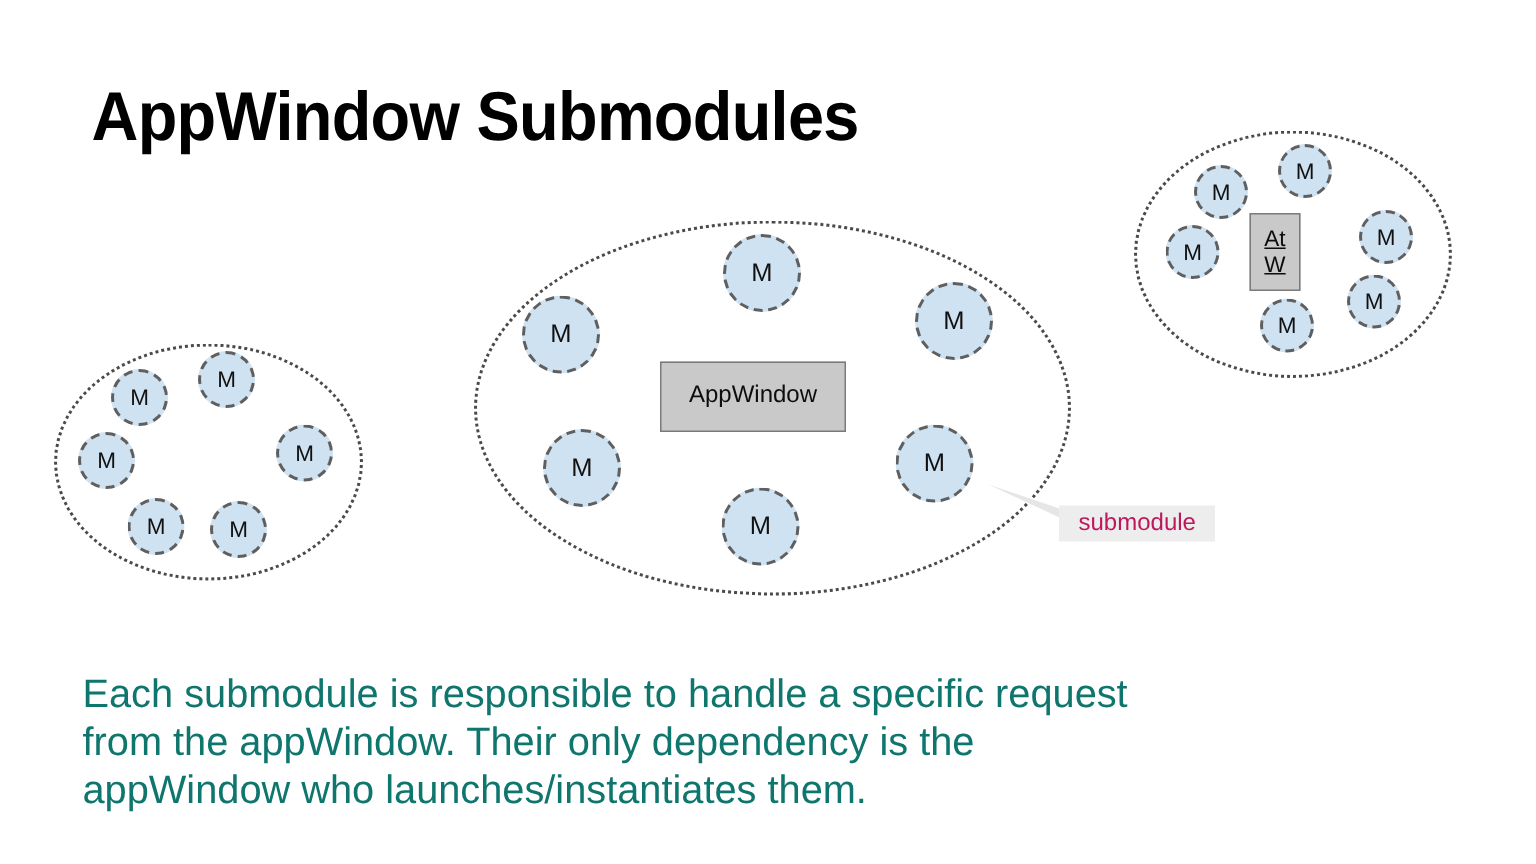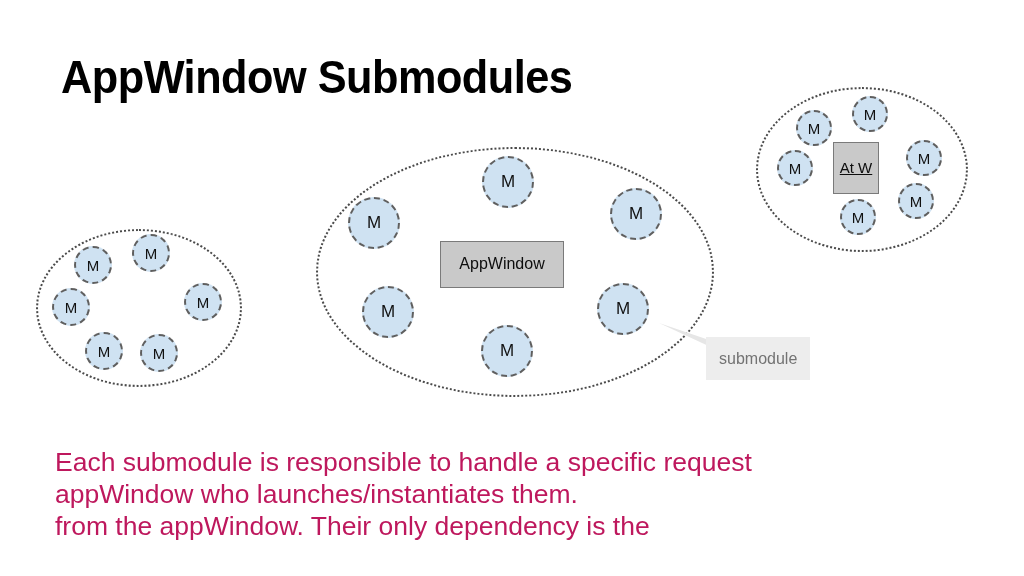--- a/index.html
+++ b/index.html
@@ -84,47 +84,47 @@
   
   #cluster-atw { left: 756px; top: 87px; width: 212px; height: 165px; }
   #cluster-atw .core-box { font-size: 15px; }
   #cluster-atw .mod { font-size: 15px; }
 
   
   #submodule-callout {
     position: absolute;
     left: 706px;
     top: 337px;
-    height: 43px;
+    height: 24px;
     padding: 0 13px;
     background: #ededed;
     display: flex;
     align-items: center;
     font-size: 16px;
-    color: #737373;
+    color: #be185d;
     z-index: 5;
   }
   #submodule-leader {
     position: absolute;
     left: 659px;
     top: 323px;
     width: 56px;
     height: 26px;
     z-index: 4;
   }
 
   
   #body-copy {
     position: absolute;
     left: 55px;
     top: 446px;
     width: 920px;
     font-size: 26.5px;
     line-height: 32px;
-    color: #be185d;
+    color: #0f766e;
   }
   #body-copy .ln { display: block; white-space: nowrap; }
 </style>
 </head>
 <body>
 
 <div id="slide-title">AppWindow Submodules</div>
 
 <div class="cluster" id="cluster-hw">
   <div class="cluster-ring"></div>
@@ -147,32 +147,32 @@
   <div class="mod" style="left:32px;  top:50px;  width:52px; height:52px;">M</div>
   <div class="mod" style="left:46px;  top:139px; width:52px; height:52px;">M</div>
   <div class="mod" style="left:165px; top:178px; width:52px; height:52px;">M</div>
   <div class="mod" style="left:281px; top:136px; width:52px; height:52px;">M</div>
   <div class="mod" style="left:294px; top:41px;  width:52px; height:52px;">M</div>
 </div>
 
 <div class="cluster" id="cluster-atw">
   <div class="cluster-ring"></div>
 
-  <div class="core-box" style="left:77px; top:55px; width:46px; height:52px; flex-direction:column;text-decoration:underline;">At W</div>
+  <div class="core-box" style="left:77px; top:55px; width:34px; height:52px; flex-direction:column;text-decoration:underline;">At W</div>
 
   <div class="mod" style="left:96px;  top:9px;   width:36px; height:36px;">M</div>
   <div class="mod" style="left:40px;  top:23px;  width:36px; height:36px;">M</div>
   <div class="mod" style="left:21px;  top:63px;  width:36px; height:36px;">M</div>
   <div class="mod" style="left:84px;  top:112px; width:36px; height:36px;">M</div>
   <div class="mod" style="left:142px; top:96px;  width:36px; height:36px;">M</div>
   <div class="mod" style="left:150px; top:53px;  width:36px; height:36px;">M</div>
 </div>
 
 <svg id="submodule-leader" viewBox="0 0 56 26">
   <polygon points="0,0 56,19 56,26" fill="#e6e6e6"></polygon>
 </svg>
 <div id="submodule-callout">submodule</div>
 
 <div id="body-copy">
   <span class="ln">Each submodule is responsible to handle a specific request</span>
+  <span class="ln">from the appWindow. Their only dependency is the</span>
   <span class="ln">appWindow who launches/instantiates them.</span>
-  <span class="ln">from the appWindow. Their only dependency is the</span>
 </div>
 
 </body></html>

